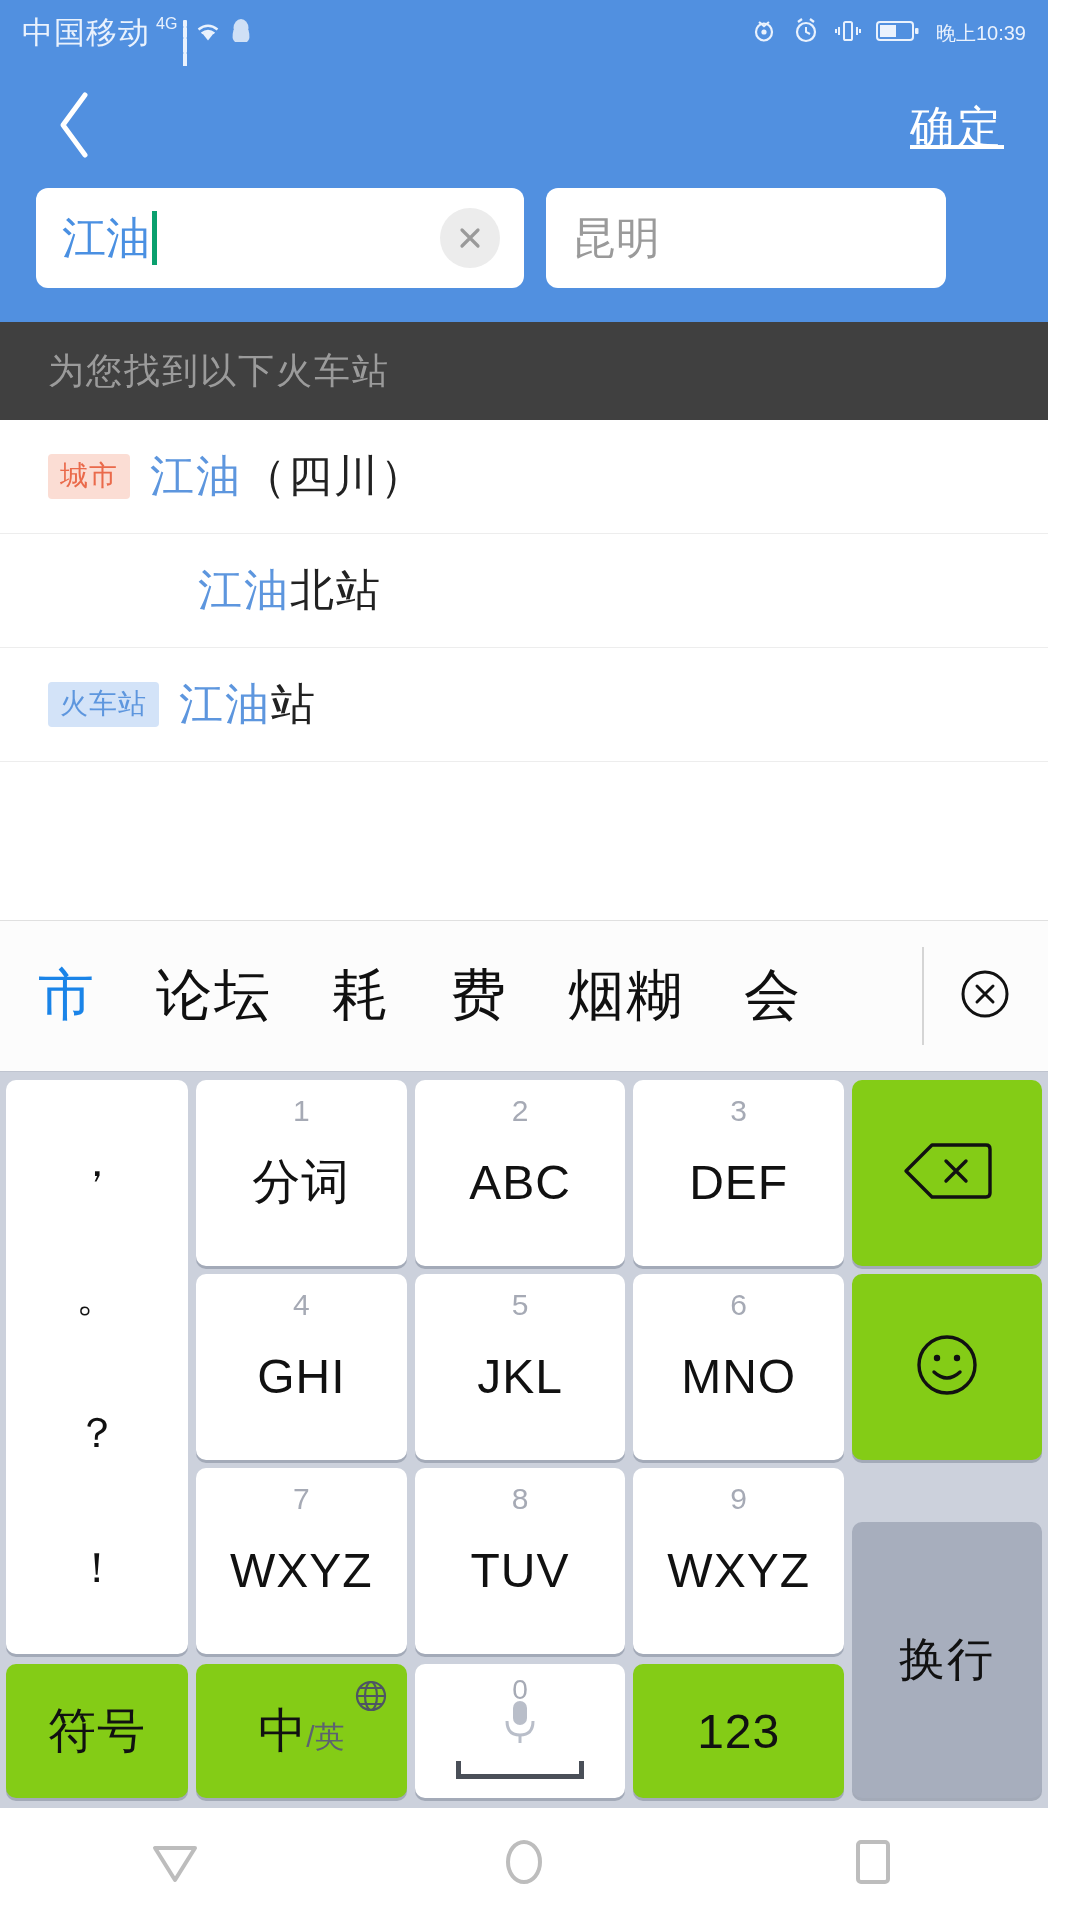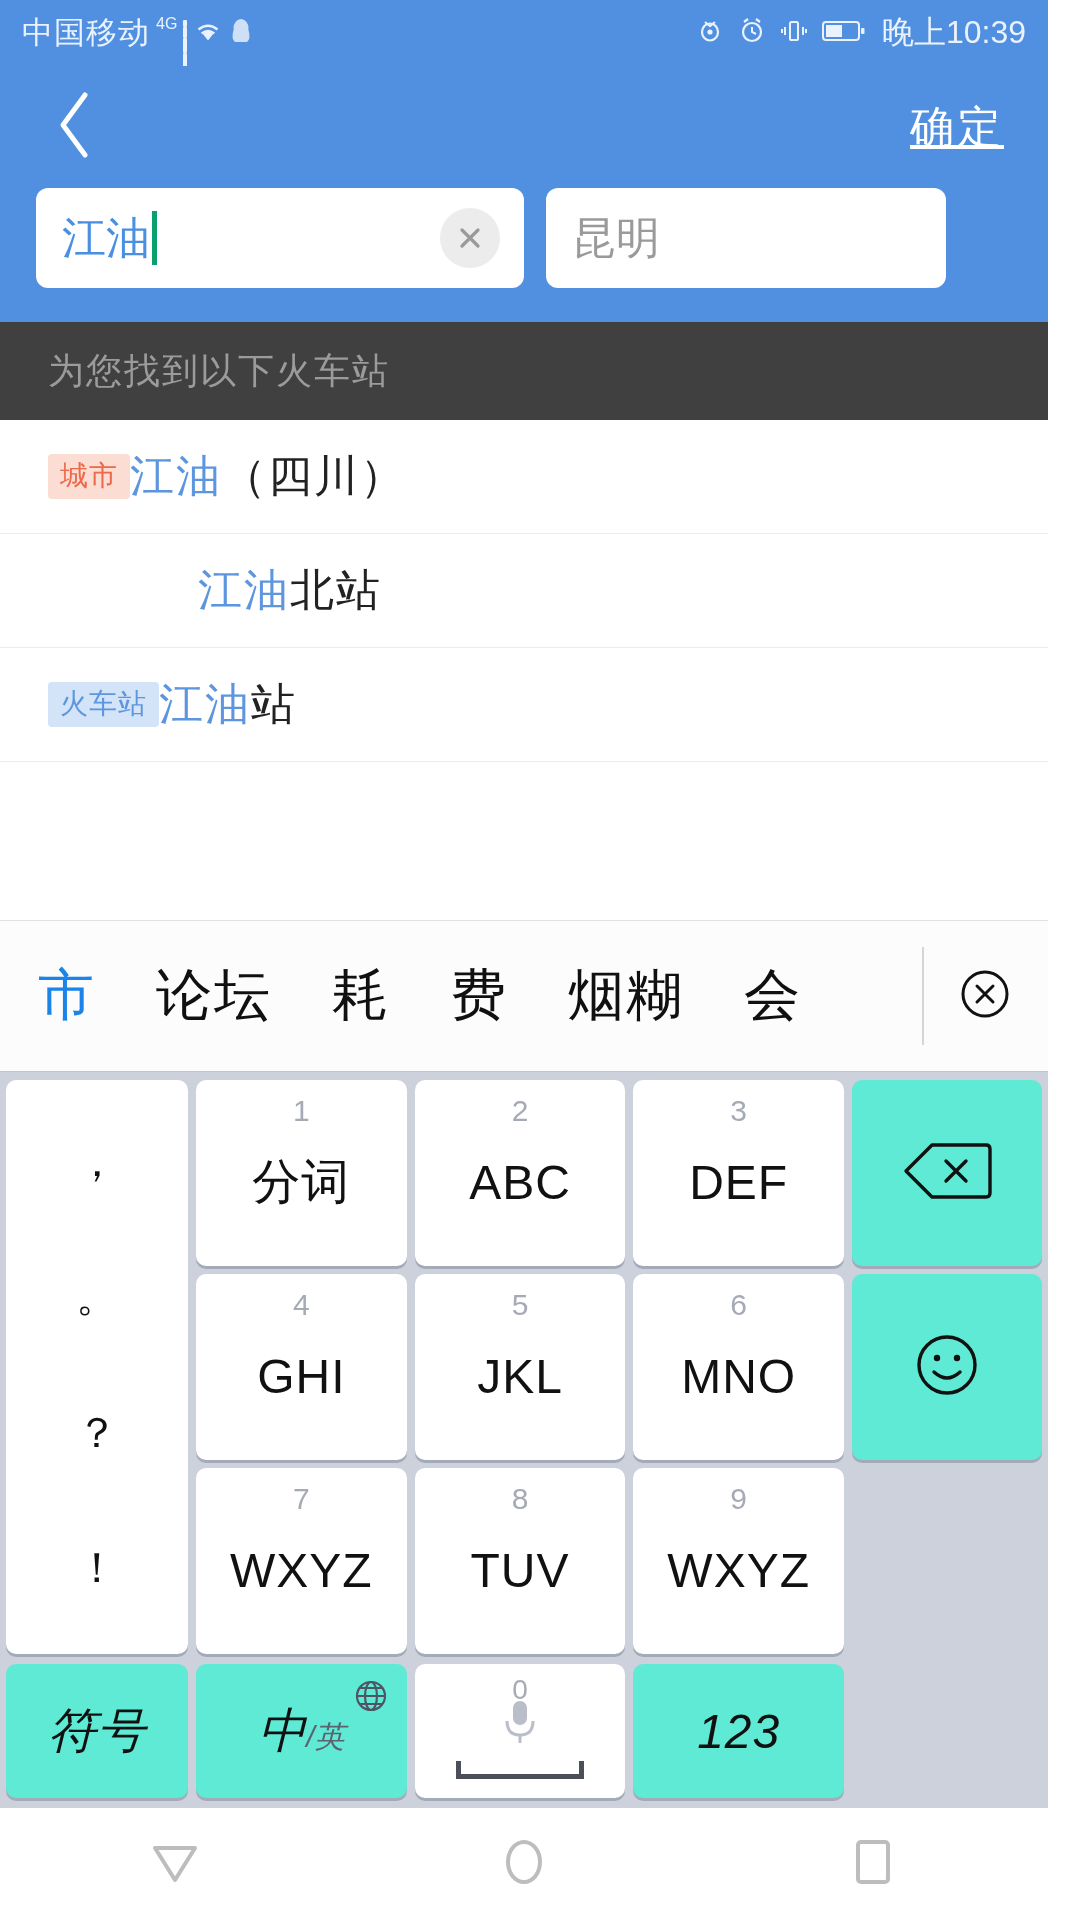--- a/index.html
+++ b/index.html
@@ -19,21 +19,21 @@
   }
   .sb-left { display:flex; align-items:center; gap:6px; }
   .sb-carrier { font-size:31px; letter-spacing:1px; color:#eaf2fd; }
   .sb-4g { font-size:16px; position:relative; top:-9px; color:#eaf2fd; }
   .bars { display:flex; align-items:flex-end; gap:2px; height:26px; }
   .bars i { display:block; width:4px; background:#eaf2fd; border-radius:1px; }
   .bars i:nth-child(1){height:7px;} .bars i:nth-child(2){height:11px;}
   .bars i:nth-child(3){height:15px;} .bars i:nth-child(4){height:19px;}
   .bars i:nth-child(5){height:24px;}
   .sb-right { display:flex; align-items:center; gap:13px; }
-  .sb-time { font-size:32px; color:#eaf2fd; margin-left:3px; }
+  .sb-time { font-size:20px; color:#eaf2fd; margin-left:3px; }
   .ico { display:inline-block; }
 
   
   .navbar {
     height:122px; background:#5190e0; color:#fff;
     display:flex; align-items:center; position:relative; flex:0 0 auto;
   }
   .nav-back { width:150px; display:flex; align-items:center; justify-content:center; }
   .nav-title {
     position:absolute; left:0; right:0; text-align:center;
@@ -72,21 +72,21 @@
   .results-header {
     background:#404040; height:98px; display:flex; align-items:center;
     padding-left:48px; font-size:36px; color:#9b9b9b; letter-spacing:2px;
   }
   .res-row {
     height:114px; display:flex; align-items:center;
     padding-left:48px; border-bottom:1px solid #ededed;
   }
   .badge {
     font-size:28px; padding:6px 12px; border-radius:4px;
-    line-height:1.15; letter-spacing:1px;
+    margin-right:20px; line-height:1.15; letter-spacing:1px;
     min-width:40px; text-align:center;
   }
   .badge.city    { background:#fbddd4; color:#ea6a4b; }
   .badge.station { background:#d3e3f8; color:#5d96de; }
   .res-text { font-size:44px; color:#222; letter-spacing:2px; }
   .res-text .hl { color:#5d96de; }
   .res-row.no-badge { padding-left:198px; }
 
   
   .keyboard { flex:0 0 auto; background:#ccd1dc; }
@@ -120,21 +120,21 @@
   .kb-main { flex:1 1 auto; display:grid; grid-template-columns:repeat(3,1fr);
              grid-auto-rows:1fr; gap:8px; }
   .kb-right { flex:0 0 190px; display:grid; grid-template-rows:repeat(3,1fr); gap:8px; }
   .key {
     background:#fff; border-radius:10px; position:relative;
     display:flex; flex-direction:column; align-items:center; justify-content:center;
     box-shadow:0 3px 0 rgba(130,138,155,.55);
   }
   .key .num { font-size:30px; color:#a6aab5; position:absolute; top:14px; }
   .key .lbl { font-size:48px; color:#111; letter-spacing:1px; margin-top:18px; }
-  .key.fn { background:#5eead4;font-style:italic; }
+  .key.fn { background:#84cc16; }
   .key.fn .lbl { color:#111; }
   .kb-bottom { display:flex; gap:8px; padding:0 6px 10px 6px; }
   .kb-bottom .key { height:134px; }
   .b-sym   { flex:0 0 182px; }
   .b-lang  { flex:1 1 0; }
   .b-space { flex:1 1 0; }
   .b-123   { flex:1 1 0; }
   .globe { position:absolute; top:12px; right:16px; }
   .lang-lbl { font-size:48px; color:#111; display:flex; align-items:baseline; }
   .lang-lbl .sub { font-size:30px; color:#5c6270; }
@@ -389,20 +389,21 @@
             </svg>
           </span>
           <span class="spacebar-shape"></span>
         </div>
         <div class="key fn b-123">
           <span class="lbl" style="margin-top:0">123</span>
         </div>
         <div style="flex:0 0 190px"></div>
       </div>
 
+      <div class="enter-key">换行</div>
     </div>
   </div>
 
   <div class="androidnav">
     <div class="navbtn">
       <span>
         <svg width="52" height="48" viewBox="0 0 52 48">
           <path d="M6 10 L46 10 L26 42 Z" stroke="#bdbdbd" stroke-width="4" fill="none" stroke-linejoin="round"></path>
         </svg>
       </span>

